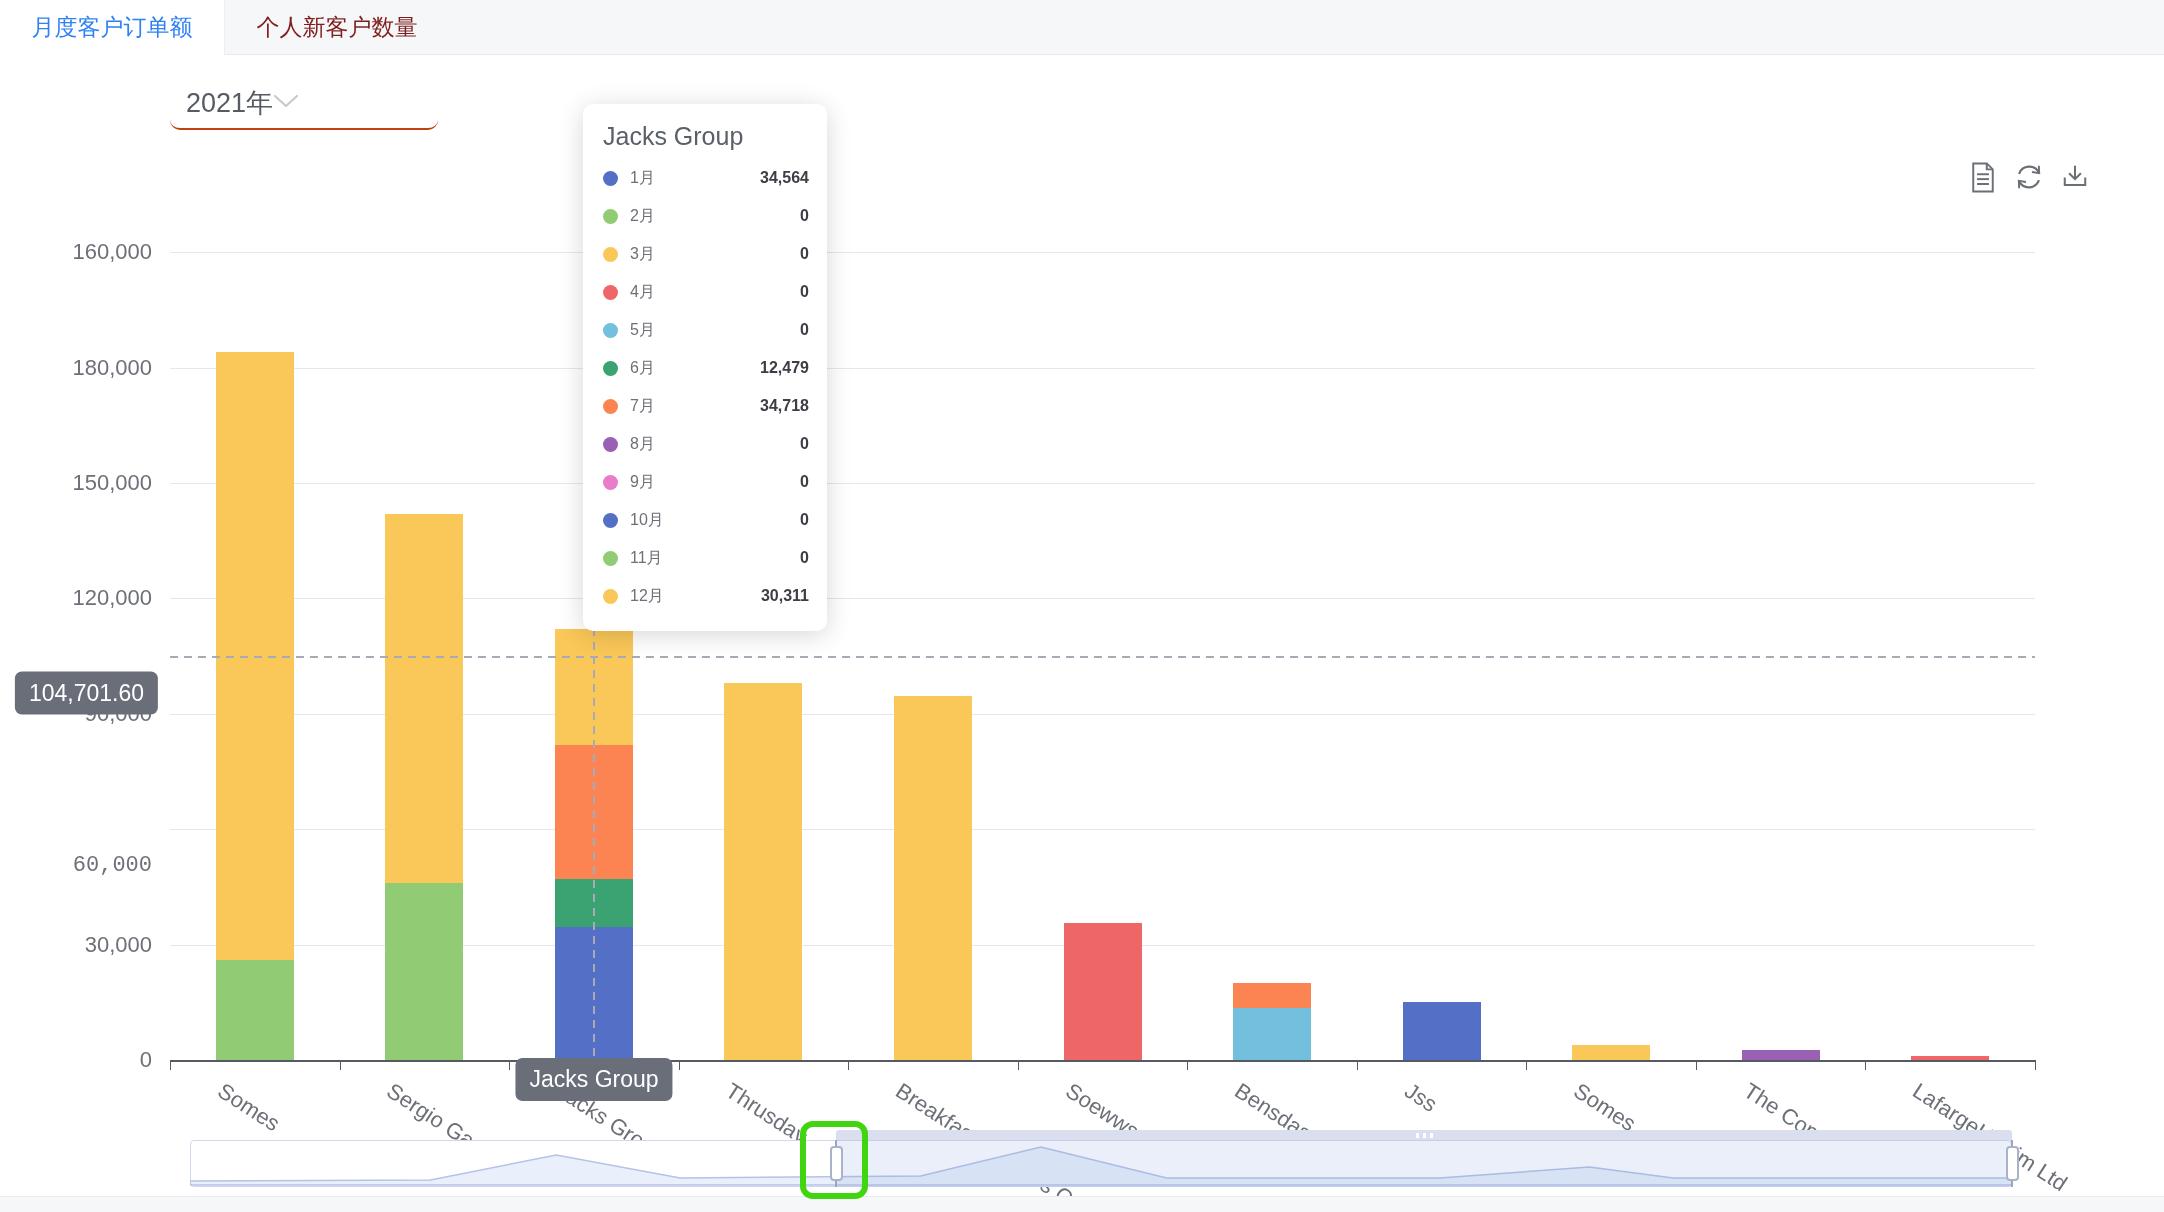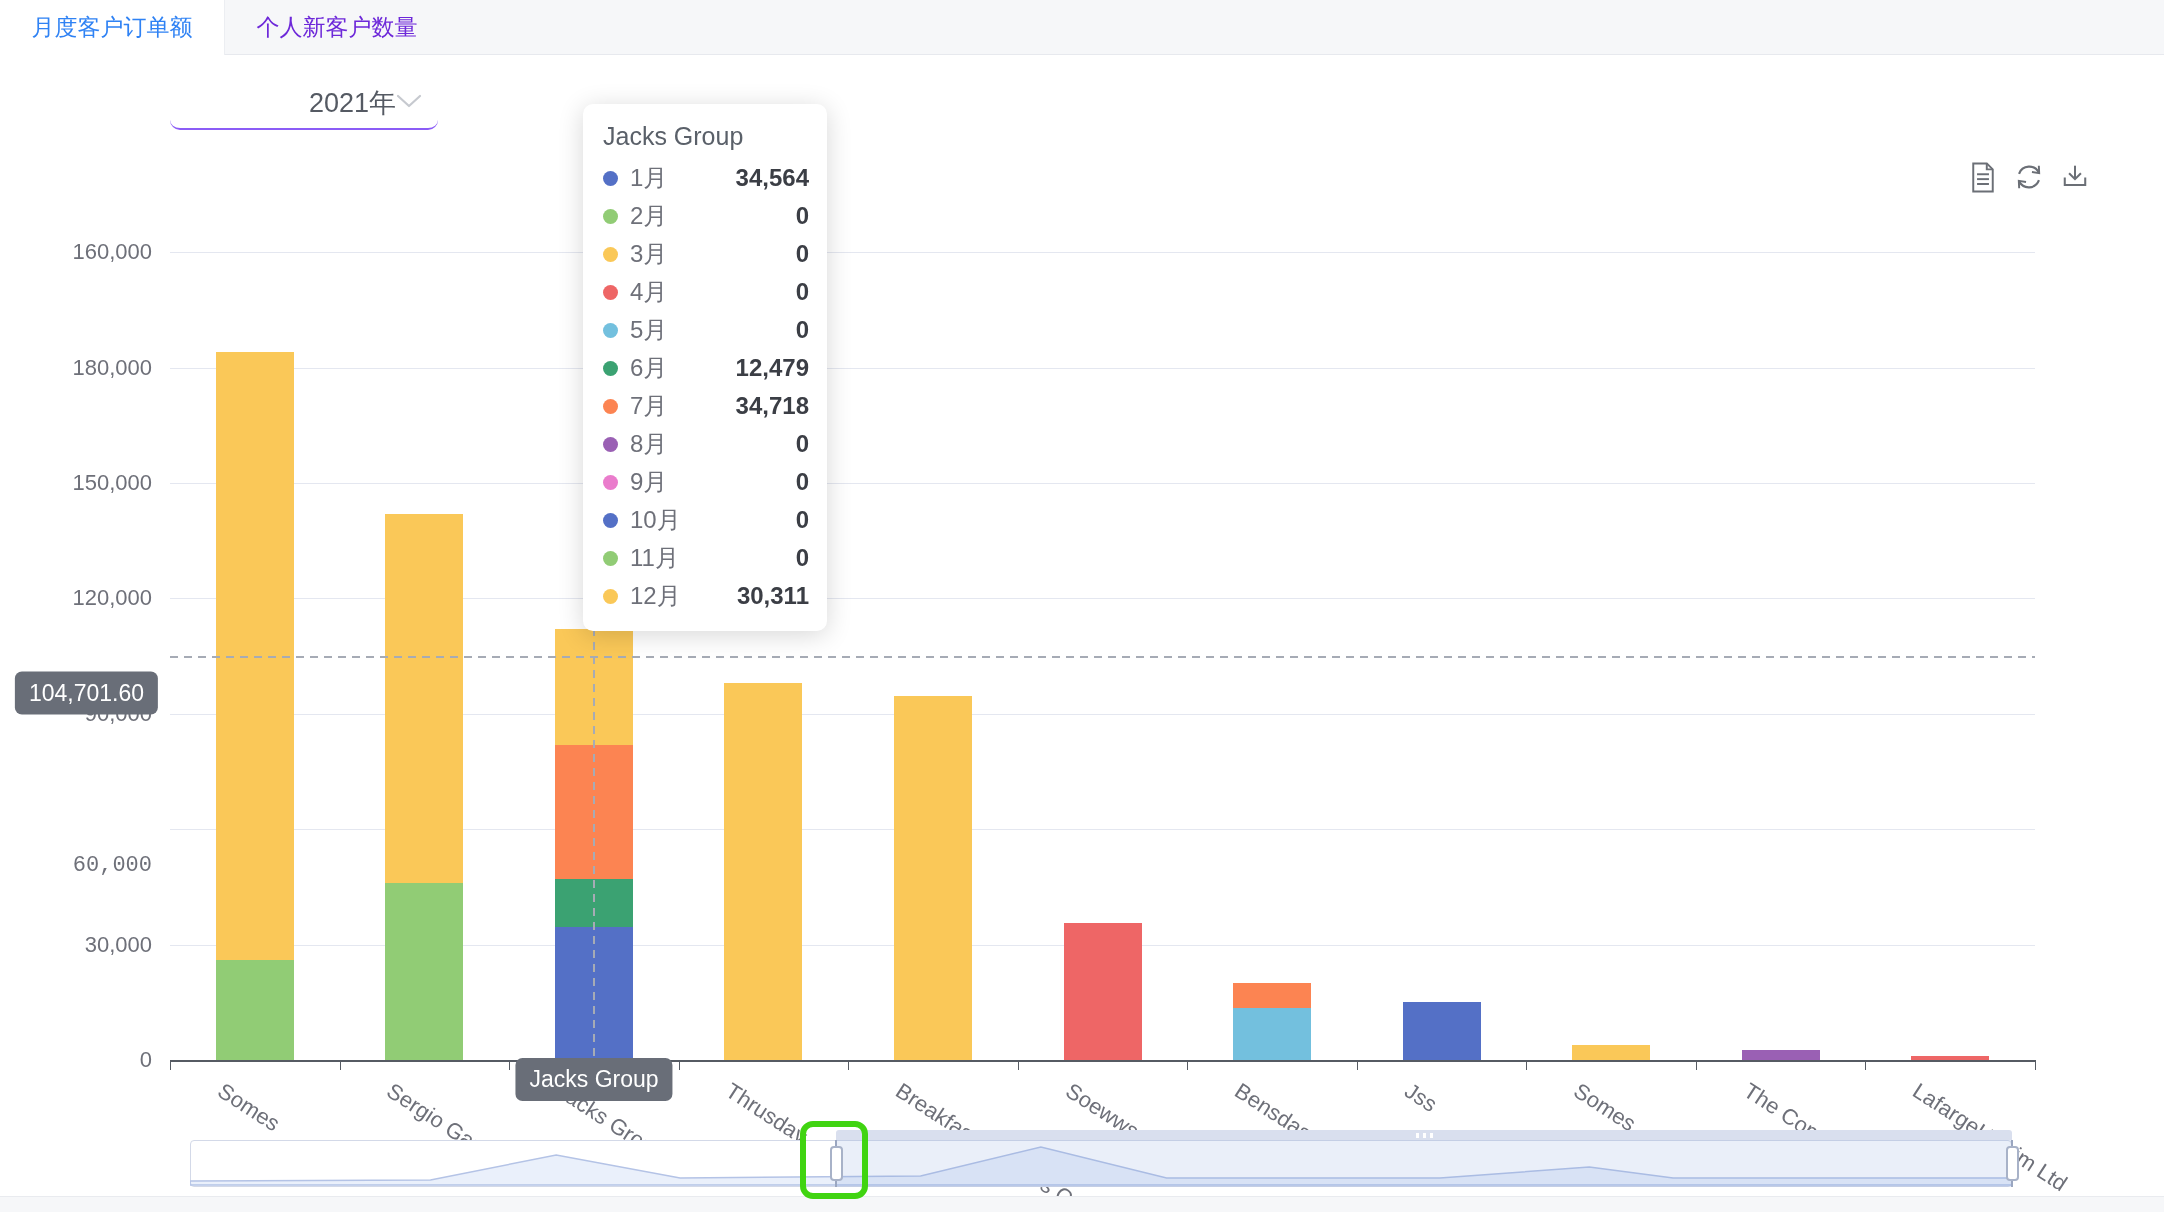--- a/index.html
+++ b/index.html
@@ -1,24 +1,24 @@
 <!DOCTYPE html>
 <html><head>
 <meta charset="utf-8">
 <style>
   html,body{margin:0;padding:0;background:#fff;font-family:"Liberation Sans","DejaVu Sans",sans-serif;}
   .screen{position:relative;width:2164px;height:1212px;background:#fff;overflow:hidden;}
 
   
   .tabbar{position:absolute;left:0;top:0;width:2164px;height:54px;background:#f6f7f9;border-bottom:1px solid #e7e9ee;display:flex;z-index:5;}
-  .tab{width:224px;height:54px;display:flex;align-items:center;justify-content:center;font-size:23px;color:#6d28d9;cursor:pointer;}
+  .tab{width:224px;height:54px;display:flex;align-items:center;justify-content:center;font-size:23px;color:#7f1d1d;cursor:pointer;}
   .tab.active{background:#fff;color:#2f82f4;height:55px;border-right:1px solid #eceef2;}
 
   
-  .year-select{position:absolute;left:170px;top:78px;width:268px;height:52px;border-bottom:2px solid #8b5cf6;border-radius:0 0 10px 10px;display:flex;align-items:center;justify-content:flex-end;padding:0 16px;box-sizing:border-box;cursor:pointer;z-index:5;}
+  .year-select{position:absolute;left:170px;top:78px;width:268px;height:52px;border-bottom:2px solid #c2410c;border-radius:0 0 10px 10px;display:flex;align-items:center;justify-content:flex-start;padding:0 16px;box-sizing:border-box;cursor:pointer;z-index:5;}
   .year-select .val{font-size:27px;color:#555a63;}
 
   
   .toolbox{position:absolute;left:1968px;top:162px;display:flex;gap:16px;z-index:5;}
   .toolbox .tbtn{width:30px;height:34px;display:flex;align-items:center;justify-content:center;cursor:pointer;}
 
   
   #chart{position:absolute;left:0;top:0;width:2164px;height:1212px;}
   .gridline{position:absolute;left:170px;width:1865px;height:1px;background:#e4e7f0;z-index:1;}
   .ylab{position:absolute;left:0;width:152px;text-align:right;font-size:22px;color:#6e7079;transform:translateY(-50%);z-index:2;}
@@ -28,21 +28,21 @@
   .xlabel{position:absolute;font-size:22px;color:#6e7079;transform-origin:0 0;transform:rotate(33deg);white-space:nowrap;z-index:2;}
   .crossv{position:absolute;width:2px;background:repeating-linear-gradient(180deg,#a6abb5 0 8px,transparent 8px 14px);z-index:6;}
   .crossh{position:absolute;height:2px;background:repeating-linear-gradient(90deg,#a6abb5 0 8px,transparent 8px 14px);z-index:6;}
   .badge{position:absolute;background:#696e78;color:#fff;border-radius:7px;font-size:23px;padding:8px 14px;white-space:nowrap;z-index:8;}
   .badge.yv{left:158px;top:657px;transform:translate(-100%,-50%);margin-top:36px;}
   .badge.xv{left:594px;top:1058px;transform:translateX(-50%);}
 
   
   .tooltip{position:absolute;left:583px;top:104px;width:208px;background:#fff;border-radius:10px;box-shadow:0 4px 26px rgba(0,0,0,.16);padding:16px 18px;z-index:30;}
   .tt-title{font-size:25px;color:#5a6069;margin:2px 0 8px 2px;}
-  .tt-row{display:flex;align-items:center;height:38px;font-size:24px;color:#6e7079;}
+  .tt-row{display:flex;align-items:center;height:38px;font-size:16px;color:#6e7079;}
   .tt-dot{width:15px;height:15px;border-radius:50%;margin:0 12px 0 2px;flex:none;}
   .tt-val{margin-left:auto;font-weight:bold;color:#3b3e45;}
 
   
   .dz-track{position:absolute;left:190px;top:1140px;width:1822px;height:47px;background:#fff;border:1px solid #d3d9e8;border-radius:4px;box-sizing:border-box;z-index:10;cursor:pointer;}
   .dz-shadow{position:absolute;left:190px;top:1128px;z-index:11;pointer-events:none;}
   .dz-selected{position:absolute;top:1140px;height:47px;background:rgba(116,150,216,.15);z-index:12;cursor:grab;}
   .dz-movebar{position:absolute;top:1130px;height:10px;background:#d9dfee;border-radius:3px 3px 0 0;z-index:12;cursor:grab;}
   .dz-grip{position:absolute;top:1133px;display:flex;gap:4px;z-index:13;}
   .dz-grip i{width:3px;height:5px;background:#fff;display:block;}

